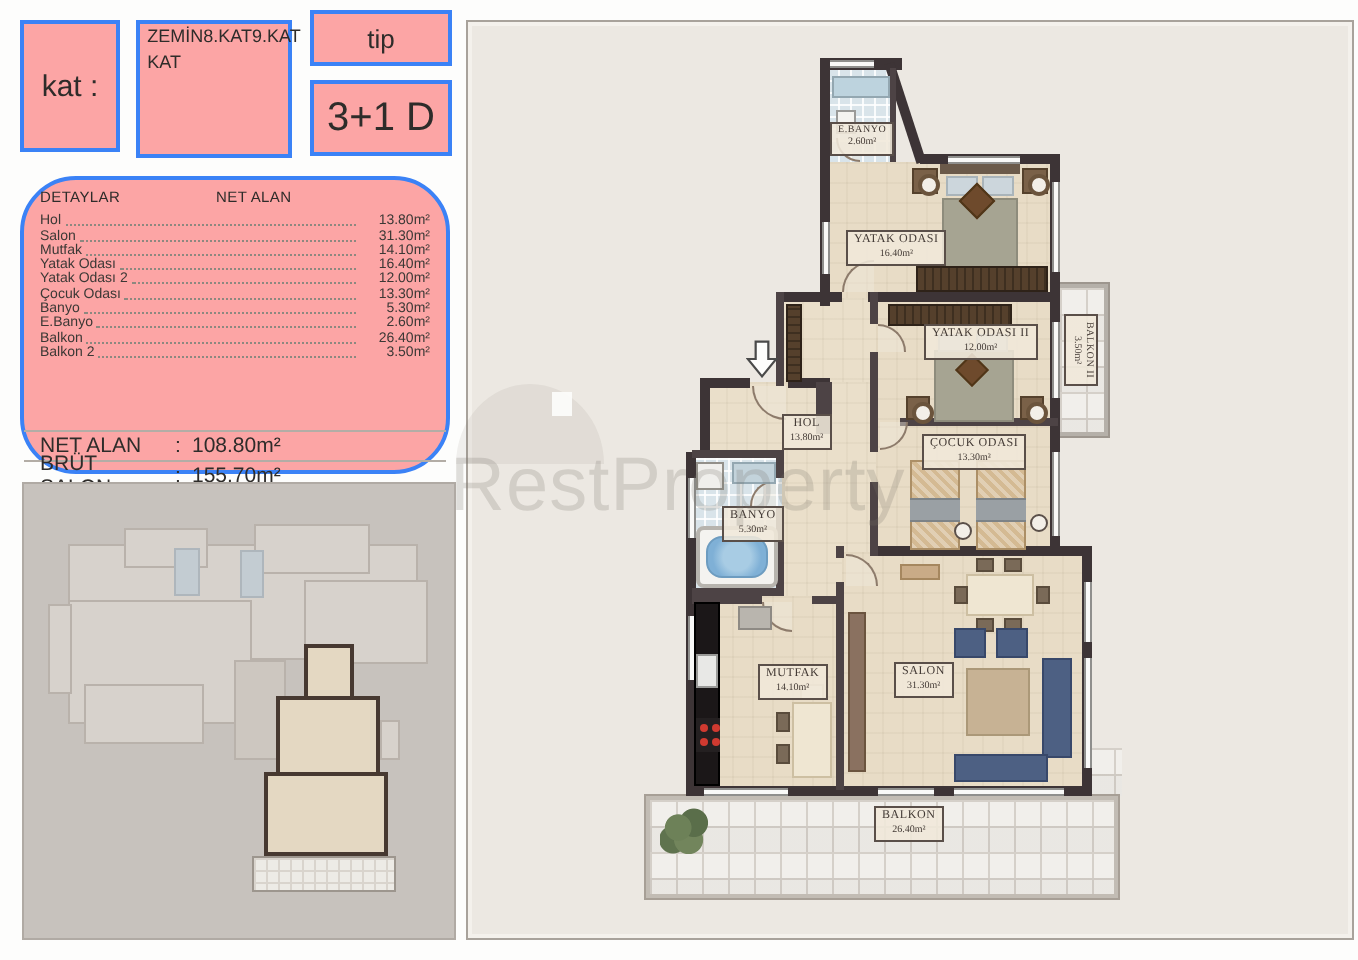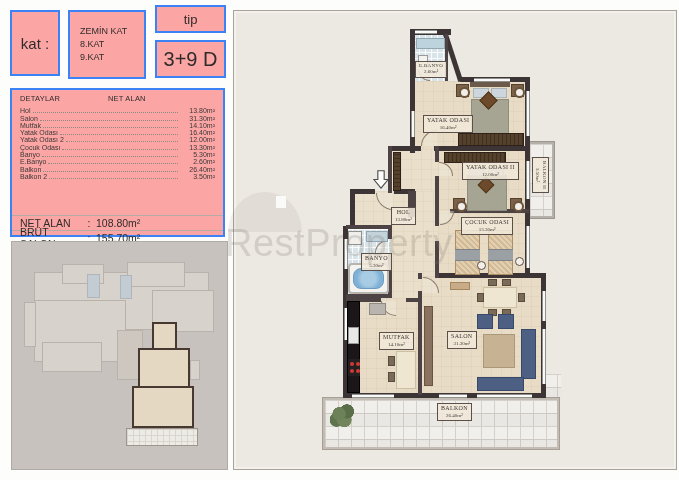--- a/index.html
+++ b/index.html
@@ -5,25 +5,25 @@
   * { margin:0; padding:0; box-sizing:border-box; }
   html,body { width:679px; height:480px; }
   body {
     position:relative; background:#fdfdfc; overflow:hidden;
     font-family:"Liberation Sans", sans-serif; color:#2e2c2a;
   }
   .abs { position:absolute; }
   
   .box { position:absolute; background:#fca5a5; border:2px solid #3b82f6; }
   .kat-box { left:10px; top:10px; width:50px; height:66px; display:flex; align-items:center; justify-content:center; font-size:15px; }
-  .floors-box { left:68px; top:10px; width:78px; height:69px; display:flex; flex-direction:column; justify-content:center; padding-left:10px; font-size:9px; line-height:1.45; }
+  .floors-box { left:68px; top:10px; width:78px; height:69px; display:flex; flex-direction:row; justify-content:center; padding-left:10px; font-size:9px; line-height:1.45; }
   .tip-box { left:155px; top:5px; width:71px; height:28px; display:flex; align-items:center; justify-content:center; font-size:13px; }
   .type-box { left:155px; top:40px; width:71px; height:38px; display:flex; align-items:center; justify-content:center; font-size:20px; }
   
-  .details-box { left:10px; top:88px; width:215px; height:149px; font-size:7.5px; }
+  .details-box { left:10px; top:88px; width:215px; height:149px; font-size:7.5px;border-radius:28px; }
   .d-head { display:flex; padding:4px 8px 2px 8px; font-size:7.5px; letter-spacing:.2px; }
   .d-head span:first-child { width:88px; }
   .d-list { padding:2px 8px 0 8px; height:78px; }
   .d-row { display:flex; align-items:flex-end; height:7.3px; font-size:7px; color:#3b3835; }
   .d-row .leader { flex:1; border-bottom:1px dotted #8d8880; margin:0 3px 1px 2px; }
   .d-row .val { width:34px; text-align:right; }
   .d-total { display:flex; align-items:center; height:15px; border-top:1px solid #b3ada6; padding:0 8px; font-size:10.5px; }
   .d-total .lbl { width:62px; }
   .d-total .sep { width:14px; text-align:center; }
   
@@ -94,21 +94,21 @@
   <span>ZEMİN KAT</span>
   <span>8.KAT</span>
   <span>9.KAT</span>
 </div>
 
 <div class="box tip-box">
   <span>tip</span>
 </div>
 
 <div class="box type-box">
-  <span>3+9 D</span>
+  <span>3+1 D</span>
 </div>
 
 <div class="box details-box">
   <div class="d-head">
     <span>DETAYLAR</span>
     <span>NET ALAN</span>
   </div>
   <div class="d-list">
     <div class="d-row">
         <span>Hol</span>

